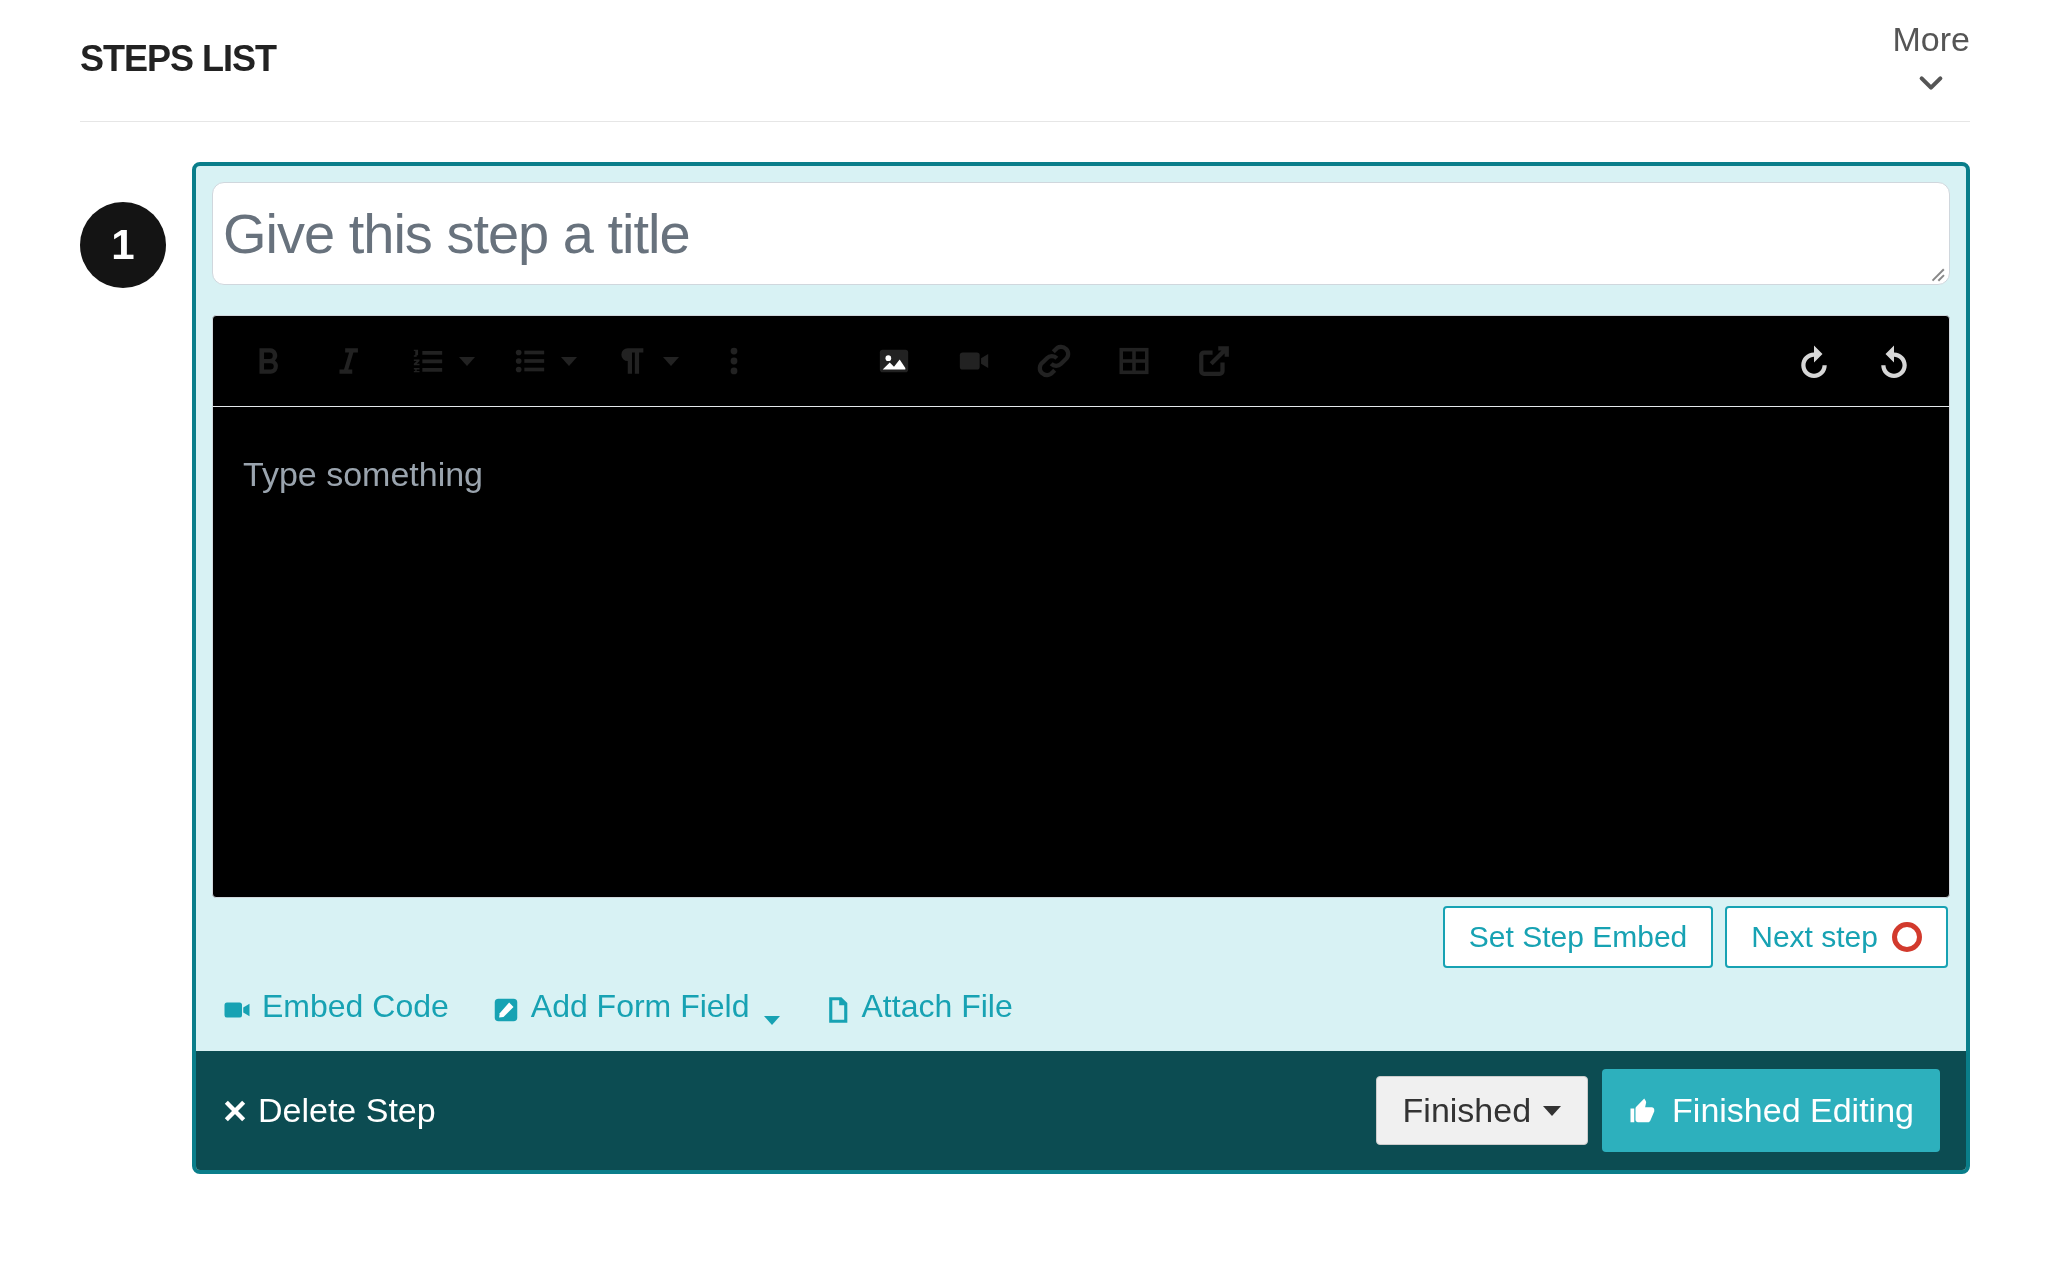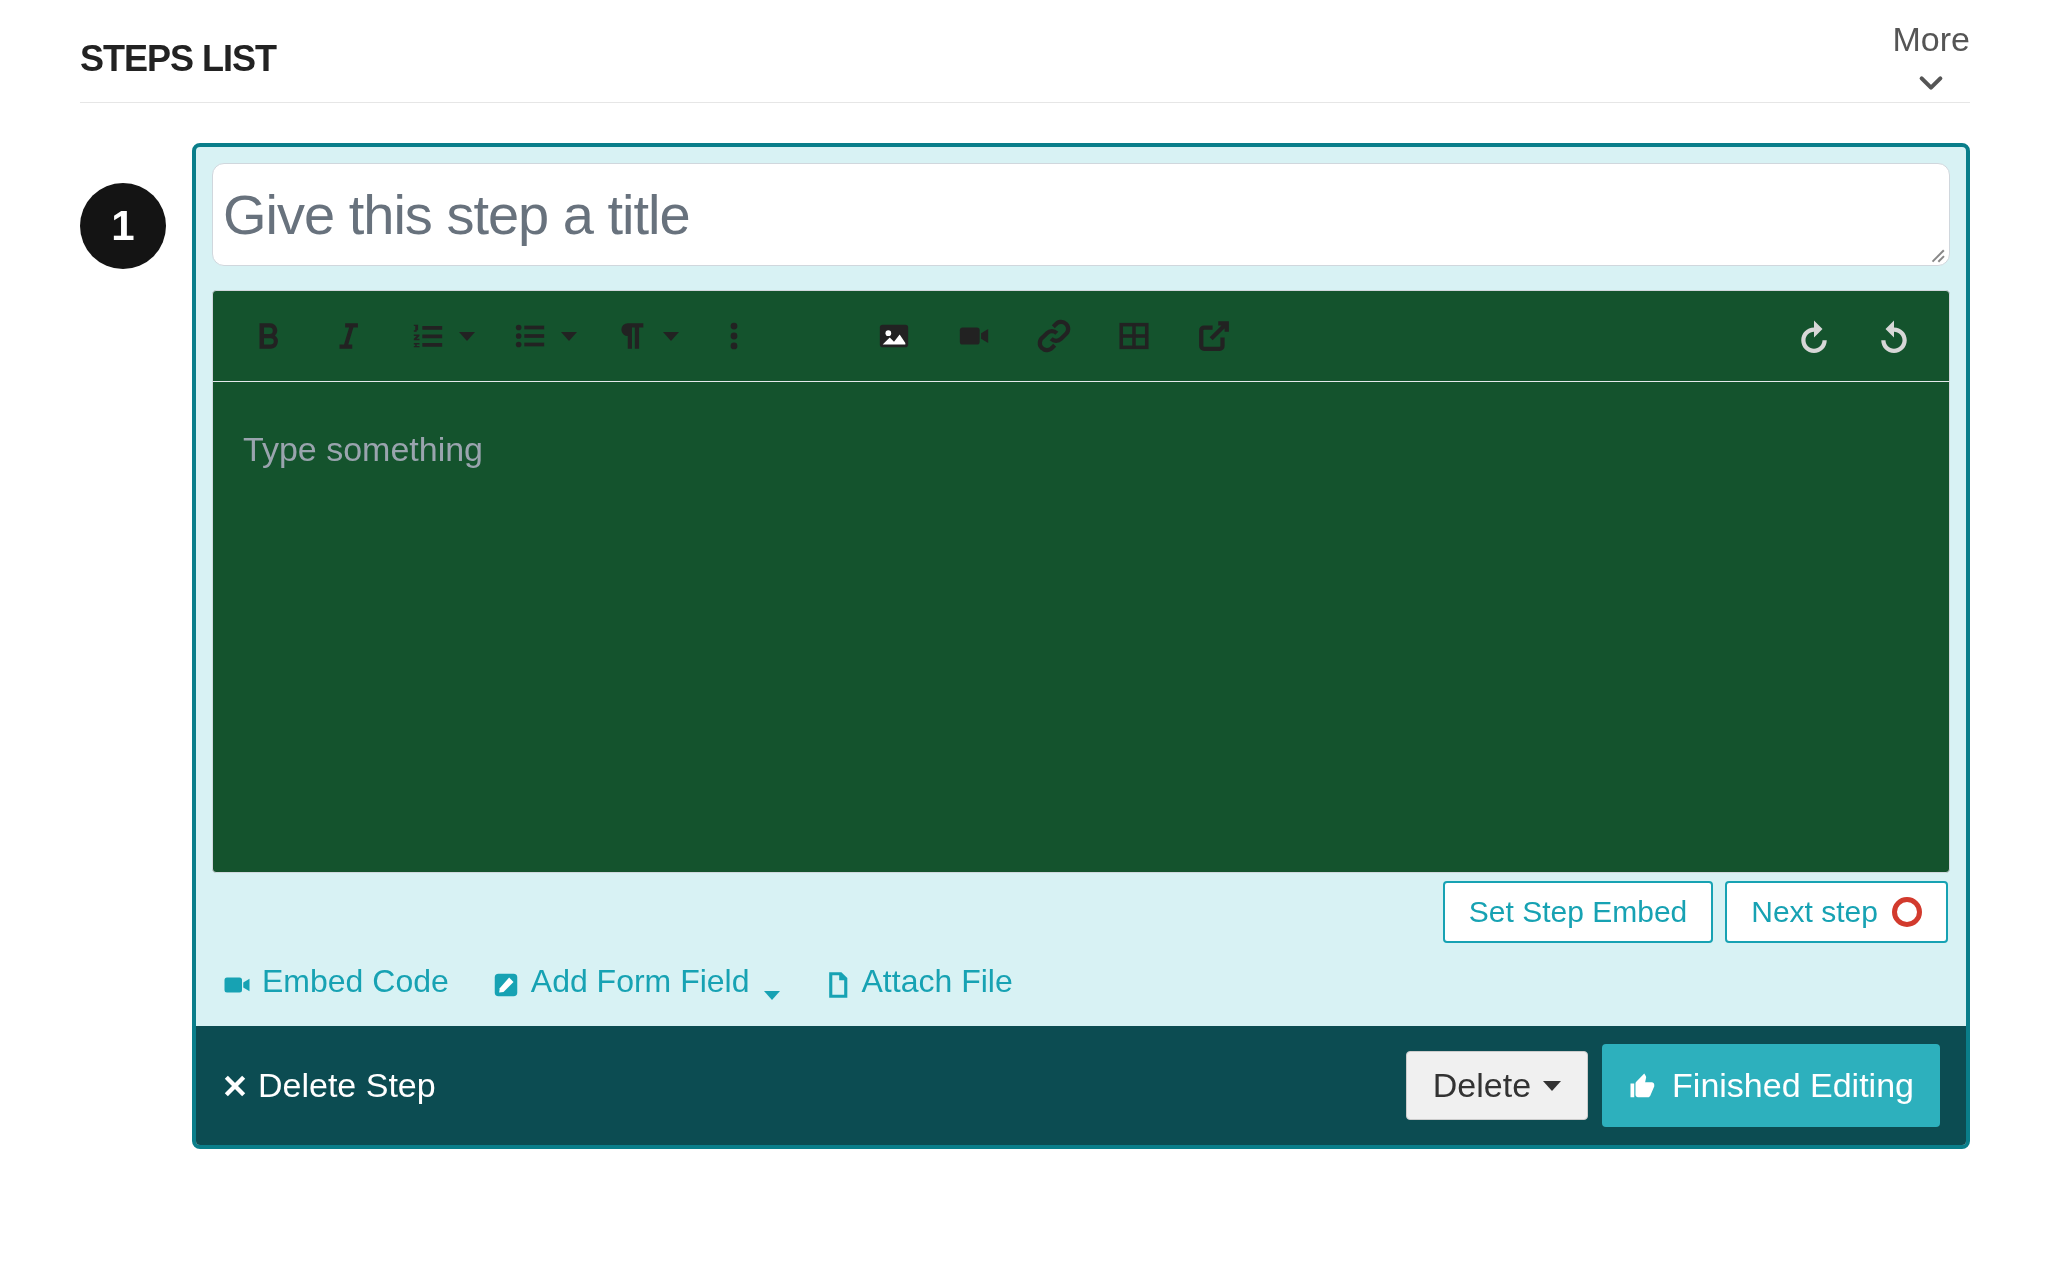--- a/index.html
+++ b/index.html
@@ -10,21 +10,21 @@
     width: 2050px;
   }
   .page {
     padding: 20px 80px 0 80px;
   }
   .header-row {
     display: flex;
     justify-content: space-between;
     align-items: center;
     border-bottom: 1px solid #e6e6e6;
-    padding-bottom: 5px;
+    padding-bottom: 24px;
     margin-bottom: 40px;
   }
   .header-title {
     font-size: 36px;
     font-weight: 700;
     letter-spacing: -1px;
     color: #222;
   }
   .more-dropdown {
     display: inline-flex;
@@ -89,22 +89,22 @@
   .resize-grip::before, .resize-grip::after {
     content: "";
     position: absolute;
     background: #888;
     transform: rotate(-45deg);
   }
   .resize-grip::before { width: 16px; height: 1.5px; top: 9px; left: 0; }
   .resize-grip::after { width: 8px; height: 1.5px; top: 12px; left: 7px; }
 
   .editor-box {
-    margin-top: 24px;
-    background: #14532d;
+    margin-top: 30px;
+    background: #000000;
     border: 1px solid #d0d7dd;
     border-radius: 4px;
   }
   .toolbar {
     display: flex;
     align-items: center;
     padding: 20px 30px;
     border-bottom: 1px solid #e4e8eb;
   }
   .tool-btn {
@@ -415,21 +415,21 @@
       <div class="footer-bar">
         <span class="delete-link">
           <svg viewBox="0 0 24 24">
               <line x1="4" y1="4" x2="20" y2="20"></line>
               <line x1="20" y1="4" x2="4" y2="20"></line>
             </svg>
           <span>Delete Step</span>
         </span>
         <span class="footer-spacer"></span>
         <button class="actions-btn">
-          <span>Delete</span>
+          <span>Finished</span>
           <span class="actions-caret"></span>
         </button>
         <button class="finish-btn">
           <svg viewBox="0 0 24 24">
               <path d="M2 21h3V10H2v11zm19-10c0-1.1-.9-2-2-2h-5.3l.8-3.8v-.3c0-.4-.2-.8-.4-1.1L13 2 6.6 8.6C6.2 9 6 9.5 6 10v9c0 1.1.9 2 2 2h8c.8 0 1.5-.5 1.8-1.2l2.9-6.8c.2-.3.3-.7.3-1v-1z"></path>
             </svg>
           <span>Finished Editing</span>
         </button>
       </div>
 

